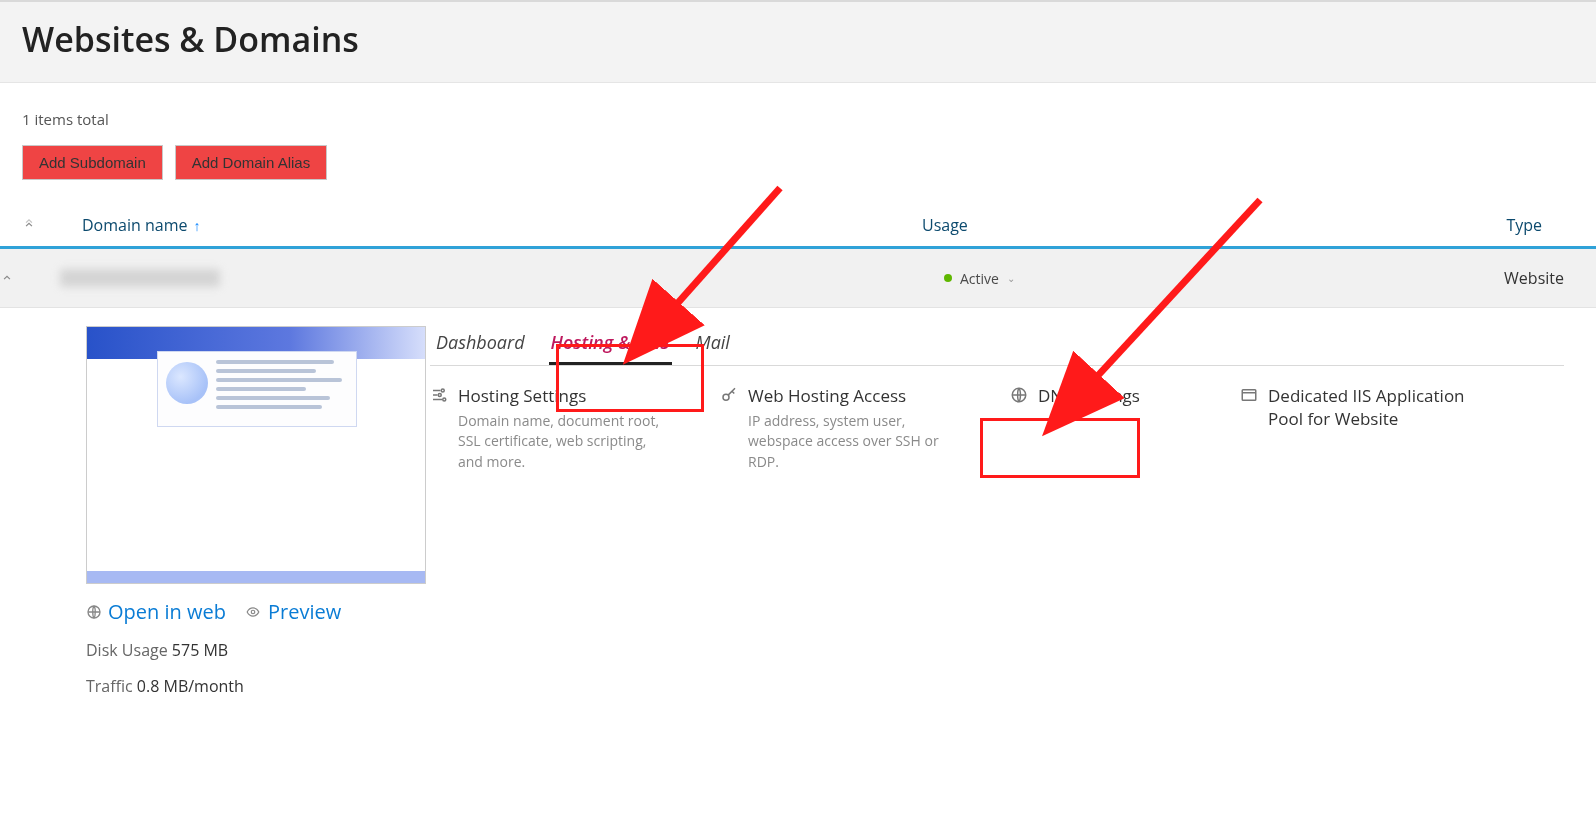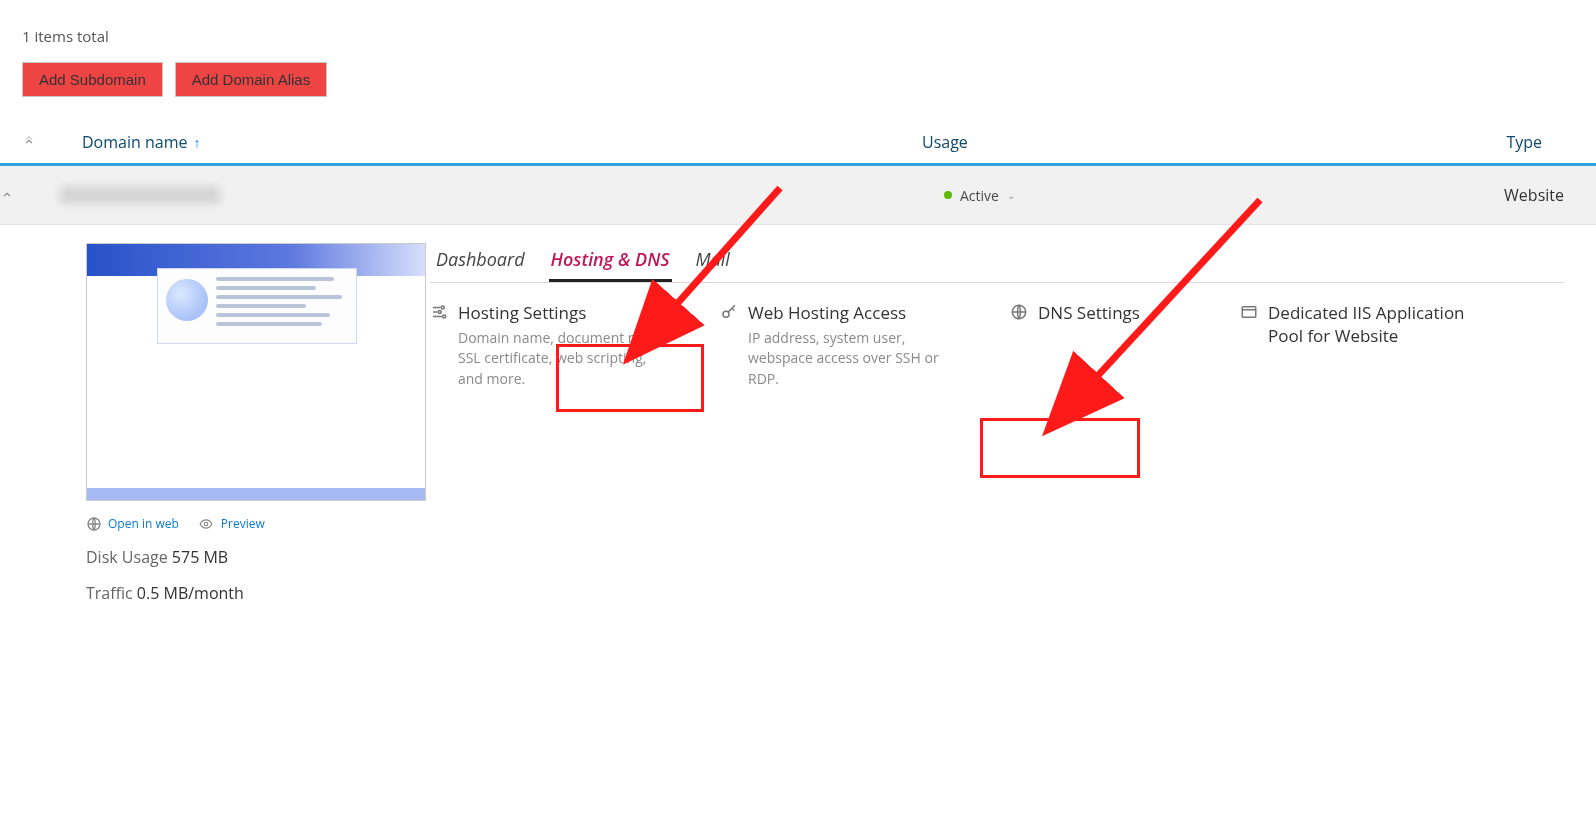--- a/index.html
+++ b/index.html
@@ -176,21 +176,21 @@
 
   .preview-links {
     margin-top: 14px;
     display: flex;
     gap: 18px;
     align-items: center;
   }
   .preview-links a {
     color: #0a7cd5;
     text-decoration: none;
-    font-size: 12px;
+    font-size: 20px;
     display: inline-flex;
     align-items: center;
     gap: 6px;
   }
   .preview-links .ico {
     color: #888;
   }
 
   .metric {
     font-size: 16px;
@@ -267,20 +267,23 @@
 
   .wrap { position: relative; }
 
   svg { display: block; }
 </style>
 </head>
 <body>
 
 <div class="wrap">
 
+  <div class="page-header">
+    <h1>Websites &amp; Domains</h1>
+  </div>
 
   <div class="under-header">
     <div class="count">1 items total</div>
 
     <div class="action-row">
       <button class="btn">Add Subdomain</button>
       <button class="btn">Add Domain Alias</button>
     </div>
 
     <div class="table-header">
@@ -362,21 +365,21 @@
           <span>Preview</span>
         </a>
       </div>
 
       <div class="metric">
         <span>Disk Usage</span>
         <span class="val">575 MB</span>
       </div>
       <div class="metric">
         <span>Traffic</span>
-        <span class="val">0.5 MB/month</span>
+        <span class="val">0.8 MB/month</span>
       </div>
     </div>
 
     <div class="controls-col">
       <div class="tabs">
         <div class="tab">Dashboard</div>
         <div class="tab active">Hosting &amp; DNS</div>
         <div class="tab">Mail</div>
       </div>
 

